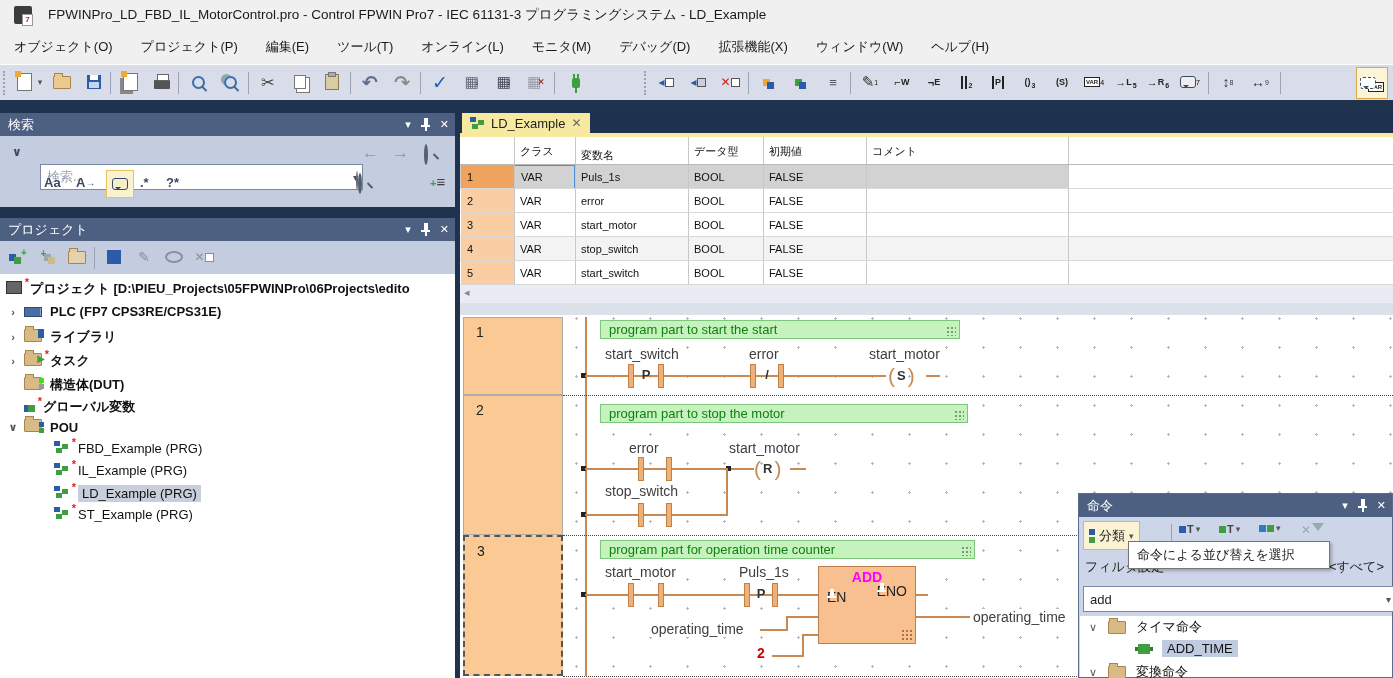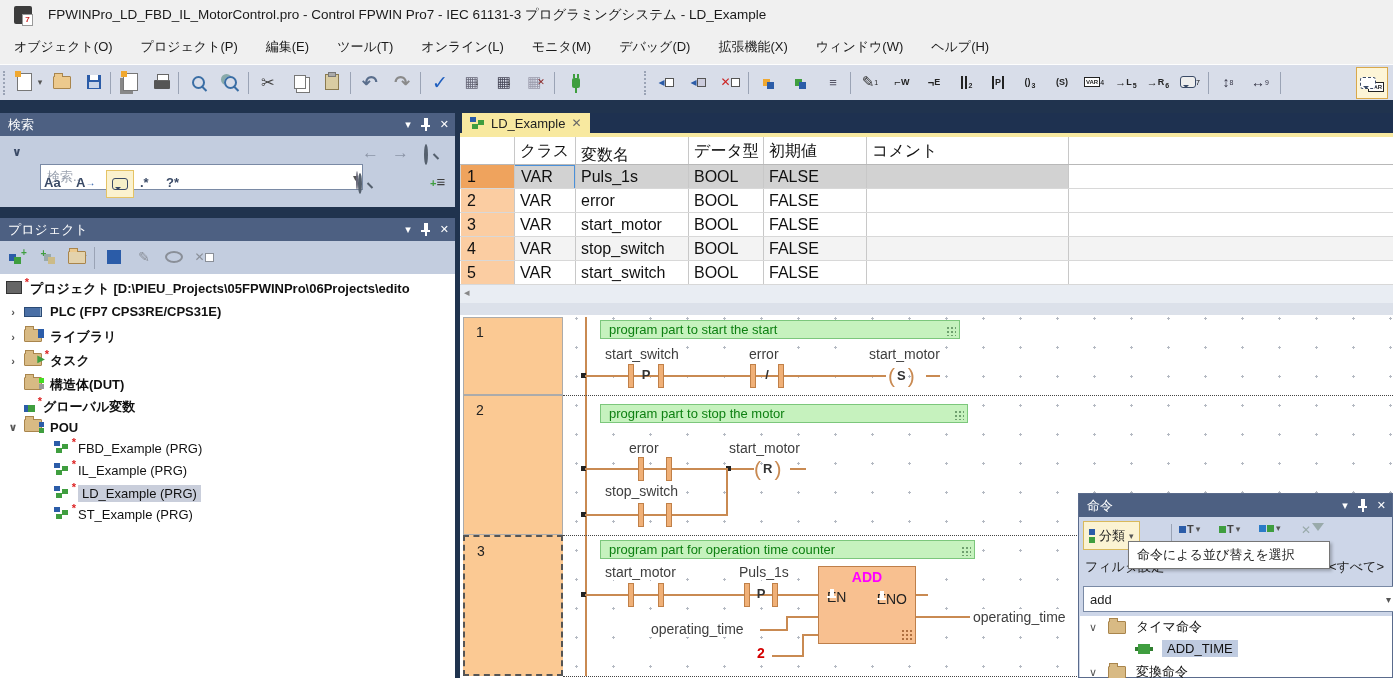--- a/index.html
+++ b/index.html
@@ -71,21 +71,21 @@
   .prgico .b2{left:8px;top:3px;background:#3F9E3F}
   .prgico .b3{left:2px;top:7px;background:#3F9E3F}
   .foldico{width:16px;height:11px;background:#D8BA84;border:1px solid #A9854C;border-radius:1px;position:relative;display:inline-block}
   .foldico::before{content:"";position:absolute;top:-4px;left:0;width:7px;height:3px;background:#D8BA84;border:1px solid #A9854C;border-bottom:none}
   
   .tabbar{left:460px;top:113px;width:933px;height:20px;background:#1E3150}
   .ytab{position:absolute;left:2px;top:0;height:20px;background:#F8E9A0;display:flex;align-items:center;padding:0 8px;gap:6px;font-size:13px;color:#222}
   .ystrip{left:460px;top:133px;width:933px;height:4px;background:#F8E9A0}
   .vline{position:absolute;width:1px;background:#C8C8C8}
   .hline{position:absolute;height:1px;background:#D8D8D8}
-  .cell{position:absolute;font-size:16px;color:#111;display:flex;align-items:center;padding-left:6px;box-sizing:border-box}
+  .cell{position:absolute;font-size:11px;color:#111;display:flex;align-items:center;padding-left:6px;box-sizing:border-box}
   
   .ladder{left:460px;top:315px;width:933px;height:363px;background:#FFF;background-image:radial-gradient(circle,#B4B9C2 1px,transparent 1.3px);background-size:37px 29px;background-position:24px 18px;overflow:hidden}
   .rcell{position:absolute;left:3px;width:100px;background:#FBC993;border:1px solid #ABABAB;box-sizing:border-box;font-size:14px;color:#222;padding:6px 0 0 12px}
   .wire{position:absolute;background:#C98A52}
   .jct{position:absolute;width:5px;height:5px;background:#222}
   .cbar{position:absolute;width:6px;height:24px;background:#F0B077;border:1px solid #C08048;box-sizing:border-box}
   .csym{position:absolute;font:bold 13px "Liberation Sans",sans-serif;color:#333;text-align:center}
   .lbl{position:absolute;font-size:14px;color:#3E3E3E;background:#FFF;padding:0 3px;white-space:nowrap}
   .cmt{position:absolute;height:19px;background:#C6F2BE;border:1px solid #7CC77C;color:#0E8012;font-size:13px;display:flex;align-items:center;padding:0 8px;box-sizing:border-box}
   .cmt::after{content:"";position:absolute;right:3px;bottom:2px;width:10px;height:10px;background-image:radial-gradient(circle,#6FA06F 1px,transparent 1.2px);background-size:4px 4px}
@@ -562,21 +562,21 @@
     <div class="wire" style="left:125px;top:279px;width:233px;height:2px"></div>
     <div class="cbar" style="left:168px;top:268px"></div>
     <div class="cbar" style="left:198px;top:268px"></div>
     <div class="cbar" style="left:284px;top:268px"></div>
     <div class="cbar" style="left:312px;top:268px"></div>
     <div class="csym" style="left:290px;top:271px;width:22px">P</div>
 
     <div class="fblock">
       <div class="bt">ADD</div>
       <div class="pin" style="left:8px;top:22px">EN</div>
-      <div class="pin" style="right:8px;top:24px">ENO</div>
+      <div class="pin" style="right:8px;top:16px">ENO</div>
       <div class="grip2"></div>
     </div>
     <div class="wire" style="left:456px;top:279px;width:12px;height:2px"></div>
 
     <div class="wire" style="left:456px;top:301px;width:54px;height:2px"></div>
     <div class="lbl" style="left:510px;top:294px">operating_time</div>
 
     <div class="lbl" style="left:188px;top:306px">operating_time</div>
     <div class="wire" style="left:300px;top:314px;width:28px;height:2px"></div>
     <div class="wire" style="left:326px;top:301px;width:2px;height:15px"></div>

